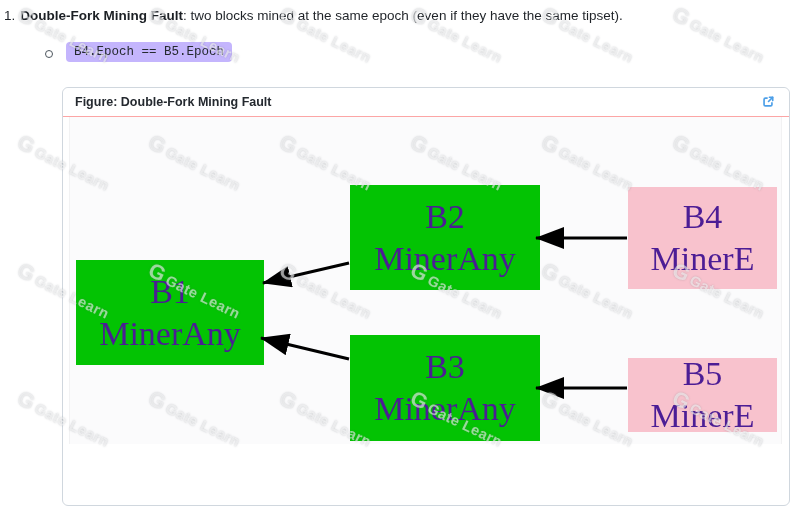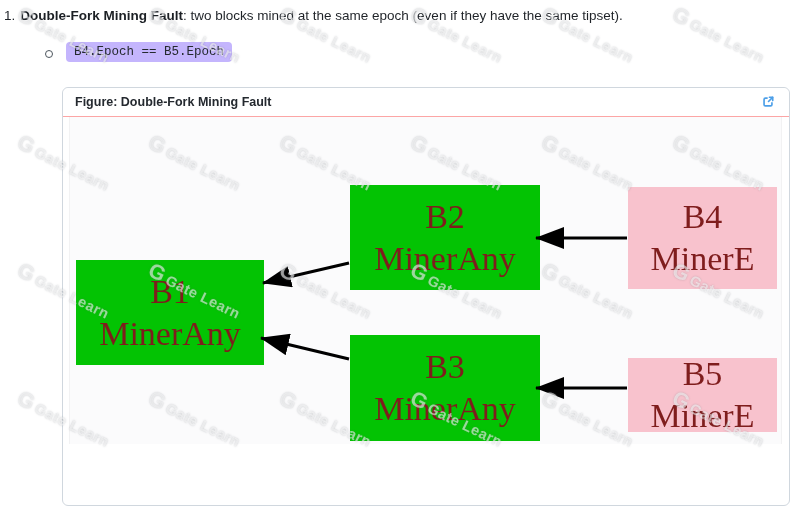--- a/index.html
+++ b/index.html
@@ -31,21 +31,21 @@
   .flex-spacer{flex:1;}
   .link-icon{width:14px;height:14px;cursor:pointer;flex:0 0 auto;margin-right:2px;}
 
   .figure-body{position:relative;width:726px;height:388px;border-radius:0 0 6px 6px;overflow:hidden;}
   .diagram-bg{position:absolute;left:6px;top:0;width:713px;height:327px;background:#fbfbfc;
     border-left:1px solid rgba(0,0,0,0.035);border-right:1px solid rgba(0,0,0,0.035);box-sizing:border-box;}
 
   
   .blk{position:absolute;display:flex;flex-direction:column;align-items:center;justify-content:center;
     font-family:"Liberation Serif","DejaVu Serif",serif;font-size:34px;line-height:42px;
-    color:#7f1d1d;text-align:center;z-index:2;}
+    color:#4c1d95;text-align:center;z-index:2;}
   .blk.green{background:#03c303;}
   .blk.pink{background:#f8c2cd;}
   #b1{left:13px;top:143px;width:188px;height:105px;}
   #b2{left:287px;top:68px;width:190px;height:105px;}
   #b3{left:287px;top:218px;width:190px;height:106px;}
   #b4{left:565px;top:70px;width:149px;height:102px;}
   #b5{left:565px;top:219px;width:149px;height:74px;margin-top:22px;}
 
   .arrows{position:absolute;left:0;top:0;z-index:4;pointer-events:none;}
 

